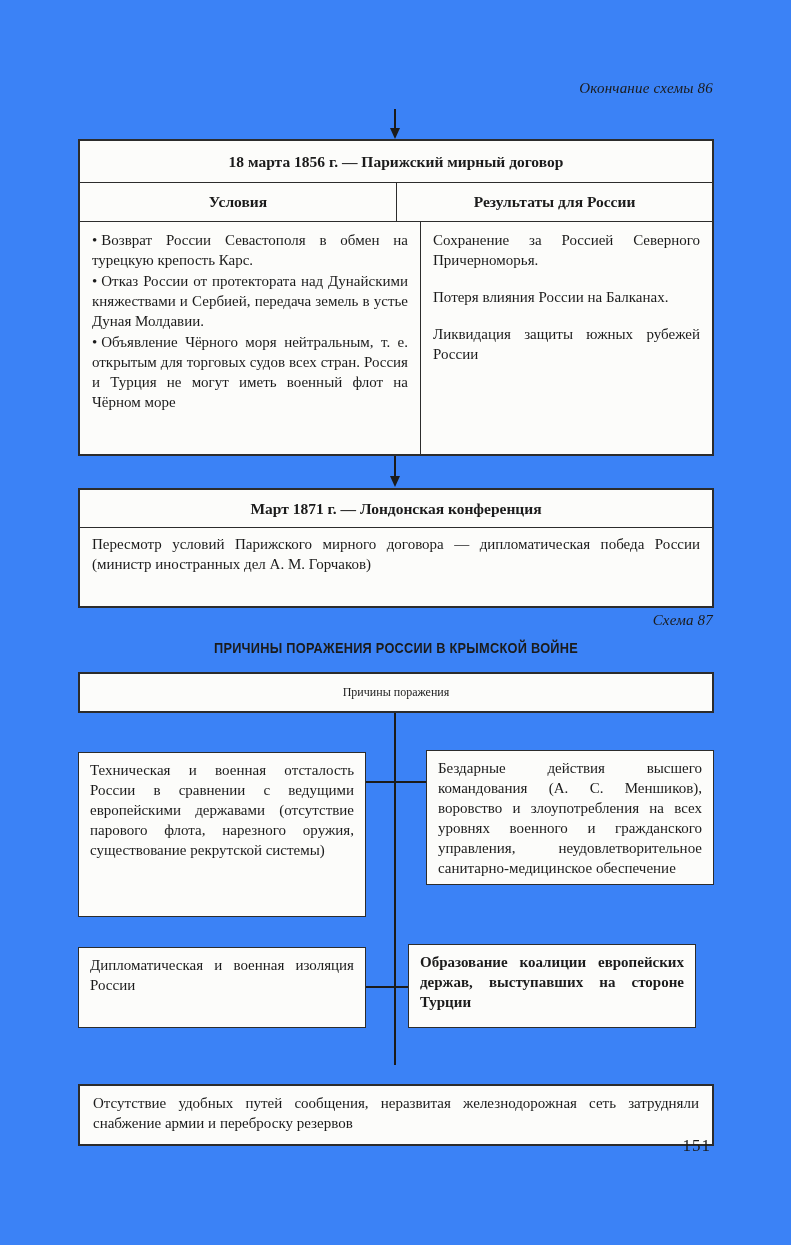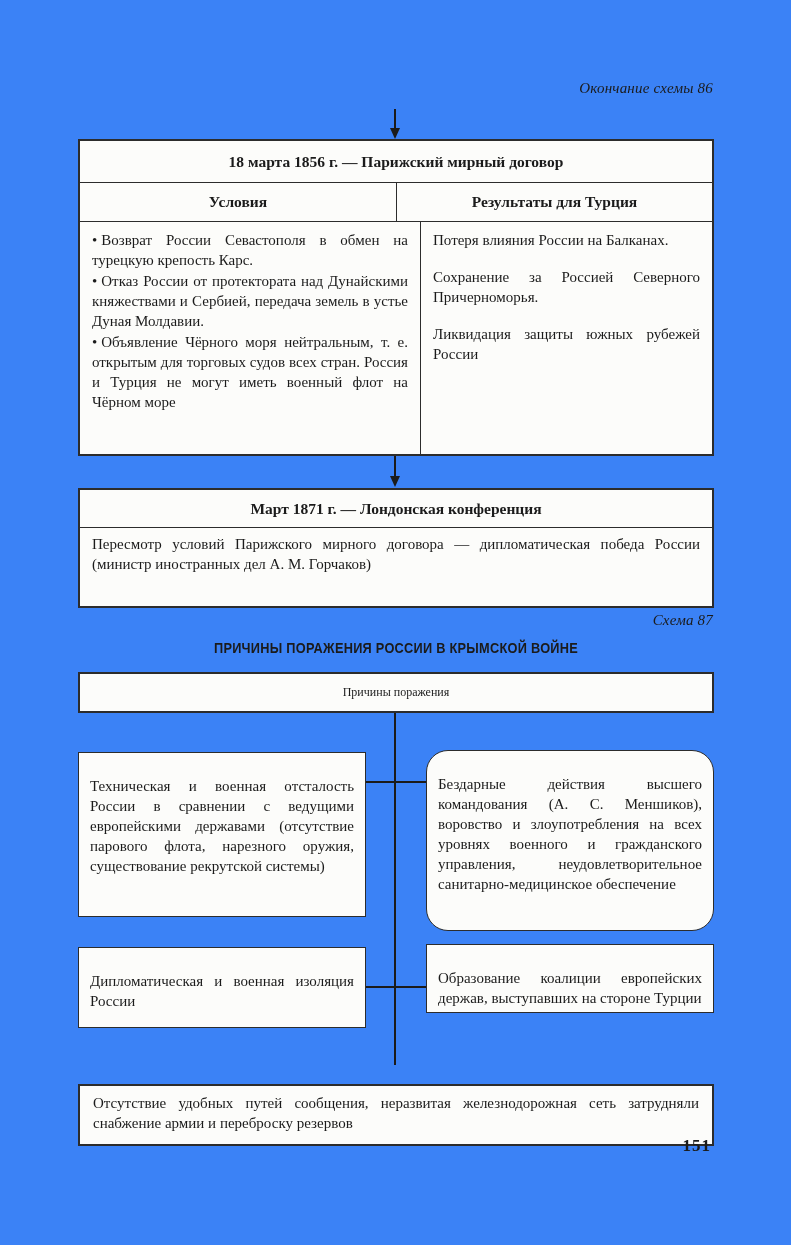--- a/index.html
+++ b/index.html
@@ -56,48 +56,48 @@
   }
   .sans-title{
     font-family:"Liberation Sans","DejaVu Sans",sans-serif;
     font-weight:bold;font-size:14.5px;
     letter-spacing:.3px;
     text-align:center;
     transform:scaleX(.88);
     transform-origin:center;
     white-space:nowrap;
   }
-  .cause{padding:24px 11px;}
-  .page-num{font-size:17px;font-weight:700;letter-spacing:1px;}
+  .cause{padding:8px 11px;}
+  .page-num{font-size:17px;font-weight:400;letter-spacing:1px;}
 </style>
 </head>
 <body>
 
 <div class="page">
 
   <div class="abs italic-label" style="top:80px; right:78px;">Окончание схемы 86</div>
 
   <div class="vshaft" style="left:394px; top:109px; height:21px;"></div>
   <div class="ahead" style="left:390px; top:128px;"></div>
 
   <div class="abs frame" style="left:78px; top:139px; width:636px; height:317px;">
     <div class="ttl-row" style="height:41px;">18 марта 1856 г. — Парижский мирный договор</div>
     <div class="cols" style="border-bottom:1.5px solid #2c2c2c;">
       <div class="cell-hdr divider-r" style="width:316px;">Условия</div>
-      <div class="cell-hdr" style="flex:1;">Результаты для Турция</div>
+      <div class="cell-hdr" style="flex:1;">Результаты для России</div>
     </div>
     <div class="cols" style="height:233px;">
       <div class="cell-body body-text divider-r" style="width:316px;">
         <p><span class="bullet">•</span><span>Возврат России Севастополя в обмен на турецкую крепость Карс.</span></p>
         <p><span class="bullet">•</span><span>Отказ России от протектората над Дунайскими княжествами и Сербией, передача земель в устье Дуная Молдавии.</span></p>
         <p><span class="bullet">•</span><span>Объявление Чёрного моря нейтральным, т. е. открытым для торговых судов всех стран. Россия и Турция не могут иметь военный флот на Чёрном море</span></p>
       </div>
       <div class="cell-body body-text res-body" style="flex:1;">
+        <p>Сохранение за Россией Северного Причерноморья.</p>
         <p>Потеря влияния России на Балканах.</p>
-        <p>Сохранение за Россией Северного Причерноморья.</p>
         <p>Ликвидация защиты южных рубежей России</p>
       </div>
     </div>
   </div>
 
   <div class="vshaft" style="left:394px; top:456px; height:21px;"></div>
   <div class="ahead" style="left:390px; top:476px;"></div>
 
   <div class="abs frame" style="left:78px; top:488px; width:636px; height:120px;">
     <div class="ttl-row" style="height:37px;">Март 1871 г. — Лондонская конференция</div>
@@ -108,23 +108,23 @@
   <div class="abs sans-title" style="left:78px; top:640px; width:636px;">ПРИЧИНЫ ПОРАЖЕНИЯ РОССИИ В КРЫМСКОЙ ВОЙНЕ</div>
 
   <div class="abs frame center-bold" style="left:78px; top:672px; width:636px; height:41px;">Причины поражения</div>
 
   <div class="vline" style="left:394px; top:713px; height:352px;"></div>
   <div class="hline" style="left:366px; top:781px; width:60px;"></div>
   <div class="hline" style="left:366px; top:986px; width:60px;"></div>
 
   <div class="abs frame-thin cause body-text" style="left:78px; top:752px; width:288px; height:165px;">Техническая и военная отсталость России в сравнении с ведущими европейскими державами (отсутствие парового флота, нарезного оружия, существование рекрутской системы)</div>
 
-  <div class="abs frame-thin cause body-text" style="left:426px; top:750px; width:288px; height:181px;border-radius:22px;">Бездарные действия высшего командования (А. С. Меншиков), воровство и злоупотребления на всех уровнях военного и гражданского управления, неудовлетворительное санитарно-медицинское обеспечение</div>
+  <div class="abs frame-thin cause body-text" style="left:426px; top:750px; width:288px; height:135px;">Бездарные действия высшего командования (А. С. Меншиков), воровство и злоупотребления на всех уровнях военного и гражданского управления, неудовлетворительное санитарно-медицинское обеспечение</div>
 
   <div class="abs frame-thin cause body-text" style="left:78px; top:947px; width:288px; height:81px;">Дипломатическая и военная изоляция России</div>
 
-  <div class="abs frame-thin cause body-text" style="left:426px; top:944px; width:288px; height:69px;">Образование коалиции европейских держав, выступавших на стороне Турции</div>
+  <div class="abs frame-thin cause body-text" style="left:408px; top:944px; width:288px; height:84px;font-weight:bold;">Образование коалиции европейских держав, выступавших на стороне Турции</div>
 
   <div class="abs frame cause body-text" style="left:78px; top:1064px; width:636px; height:62px; padding:8px 13px;margin-top:20px;">Отсутствие удобных путей сообщения, неразвитая железнодорожная сеть затрудняли снабжение армии и переброску резервов</div>
 
   <div class="abs page-num" style="top:1136px; right:80px;">151</div>
 
 </div>
 
 </body></html>

